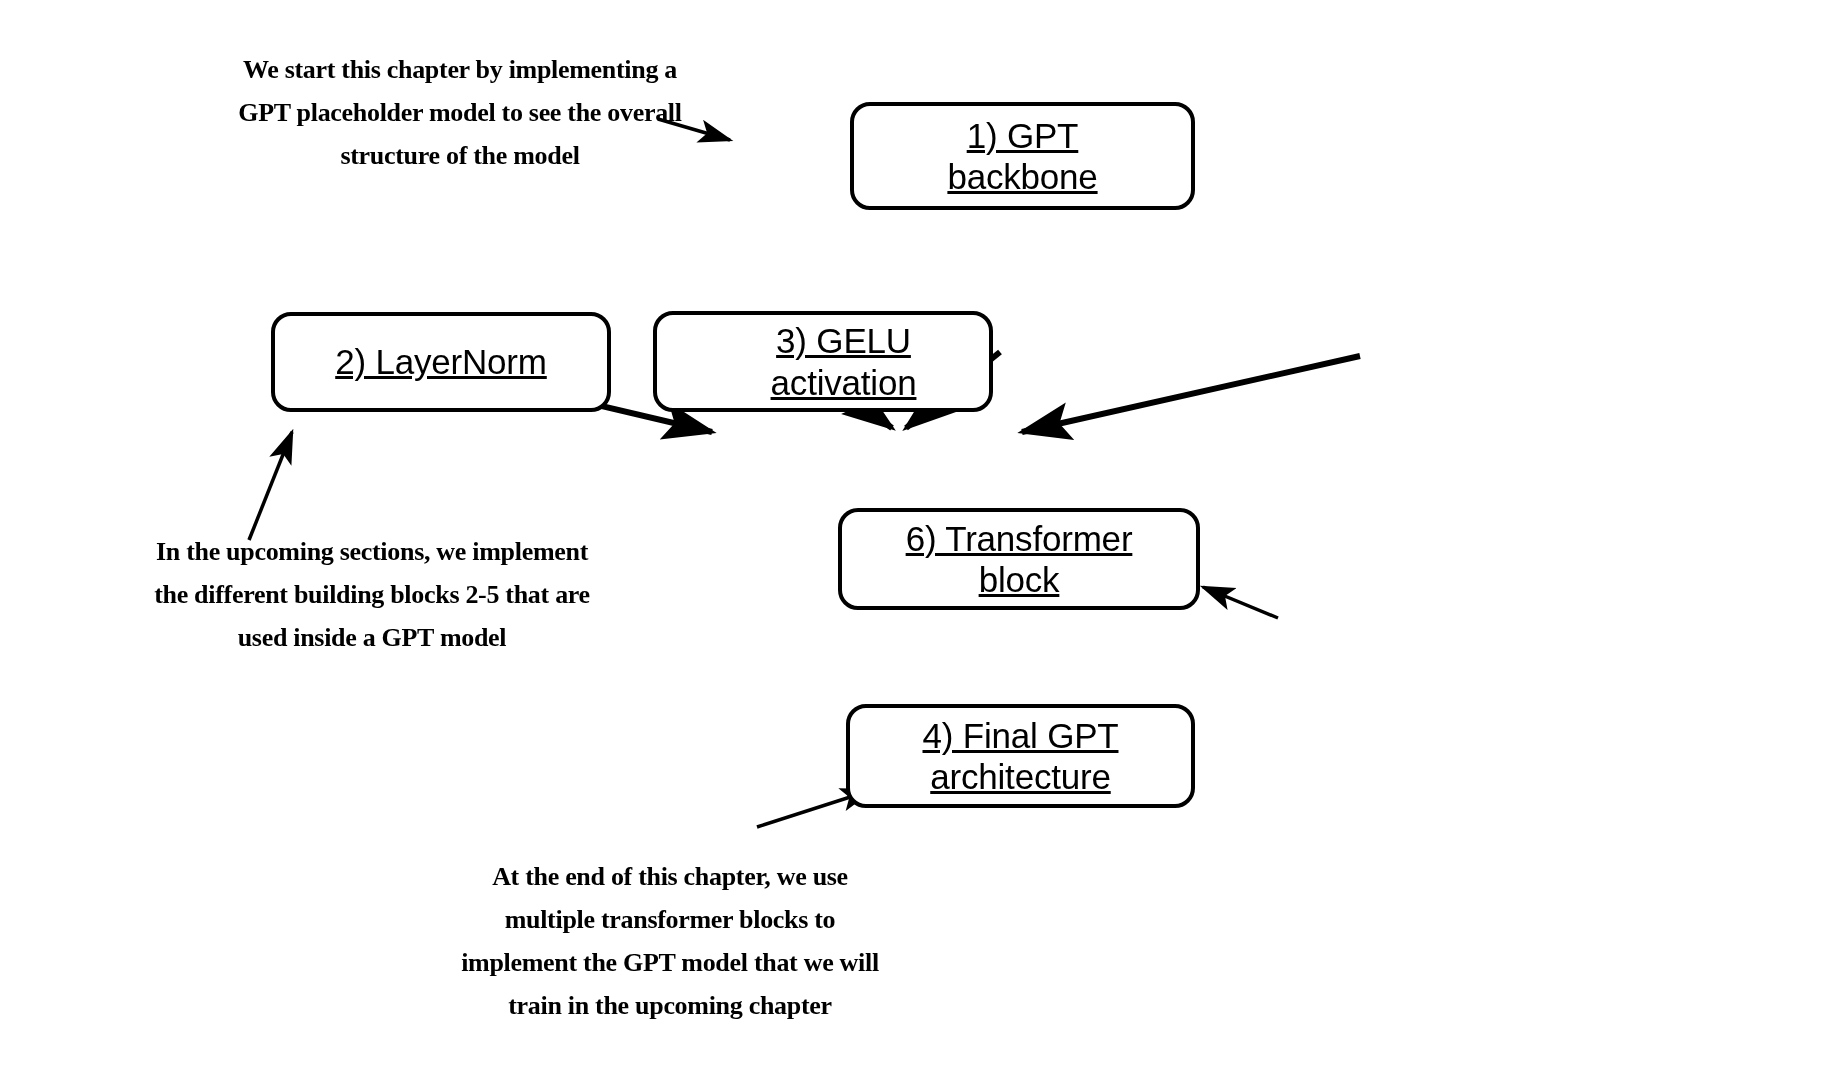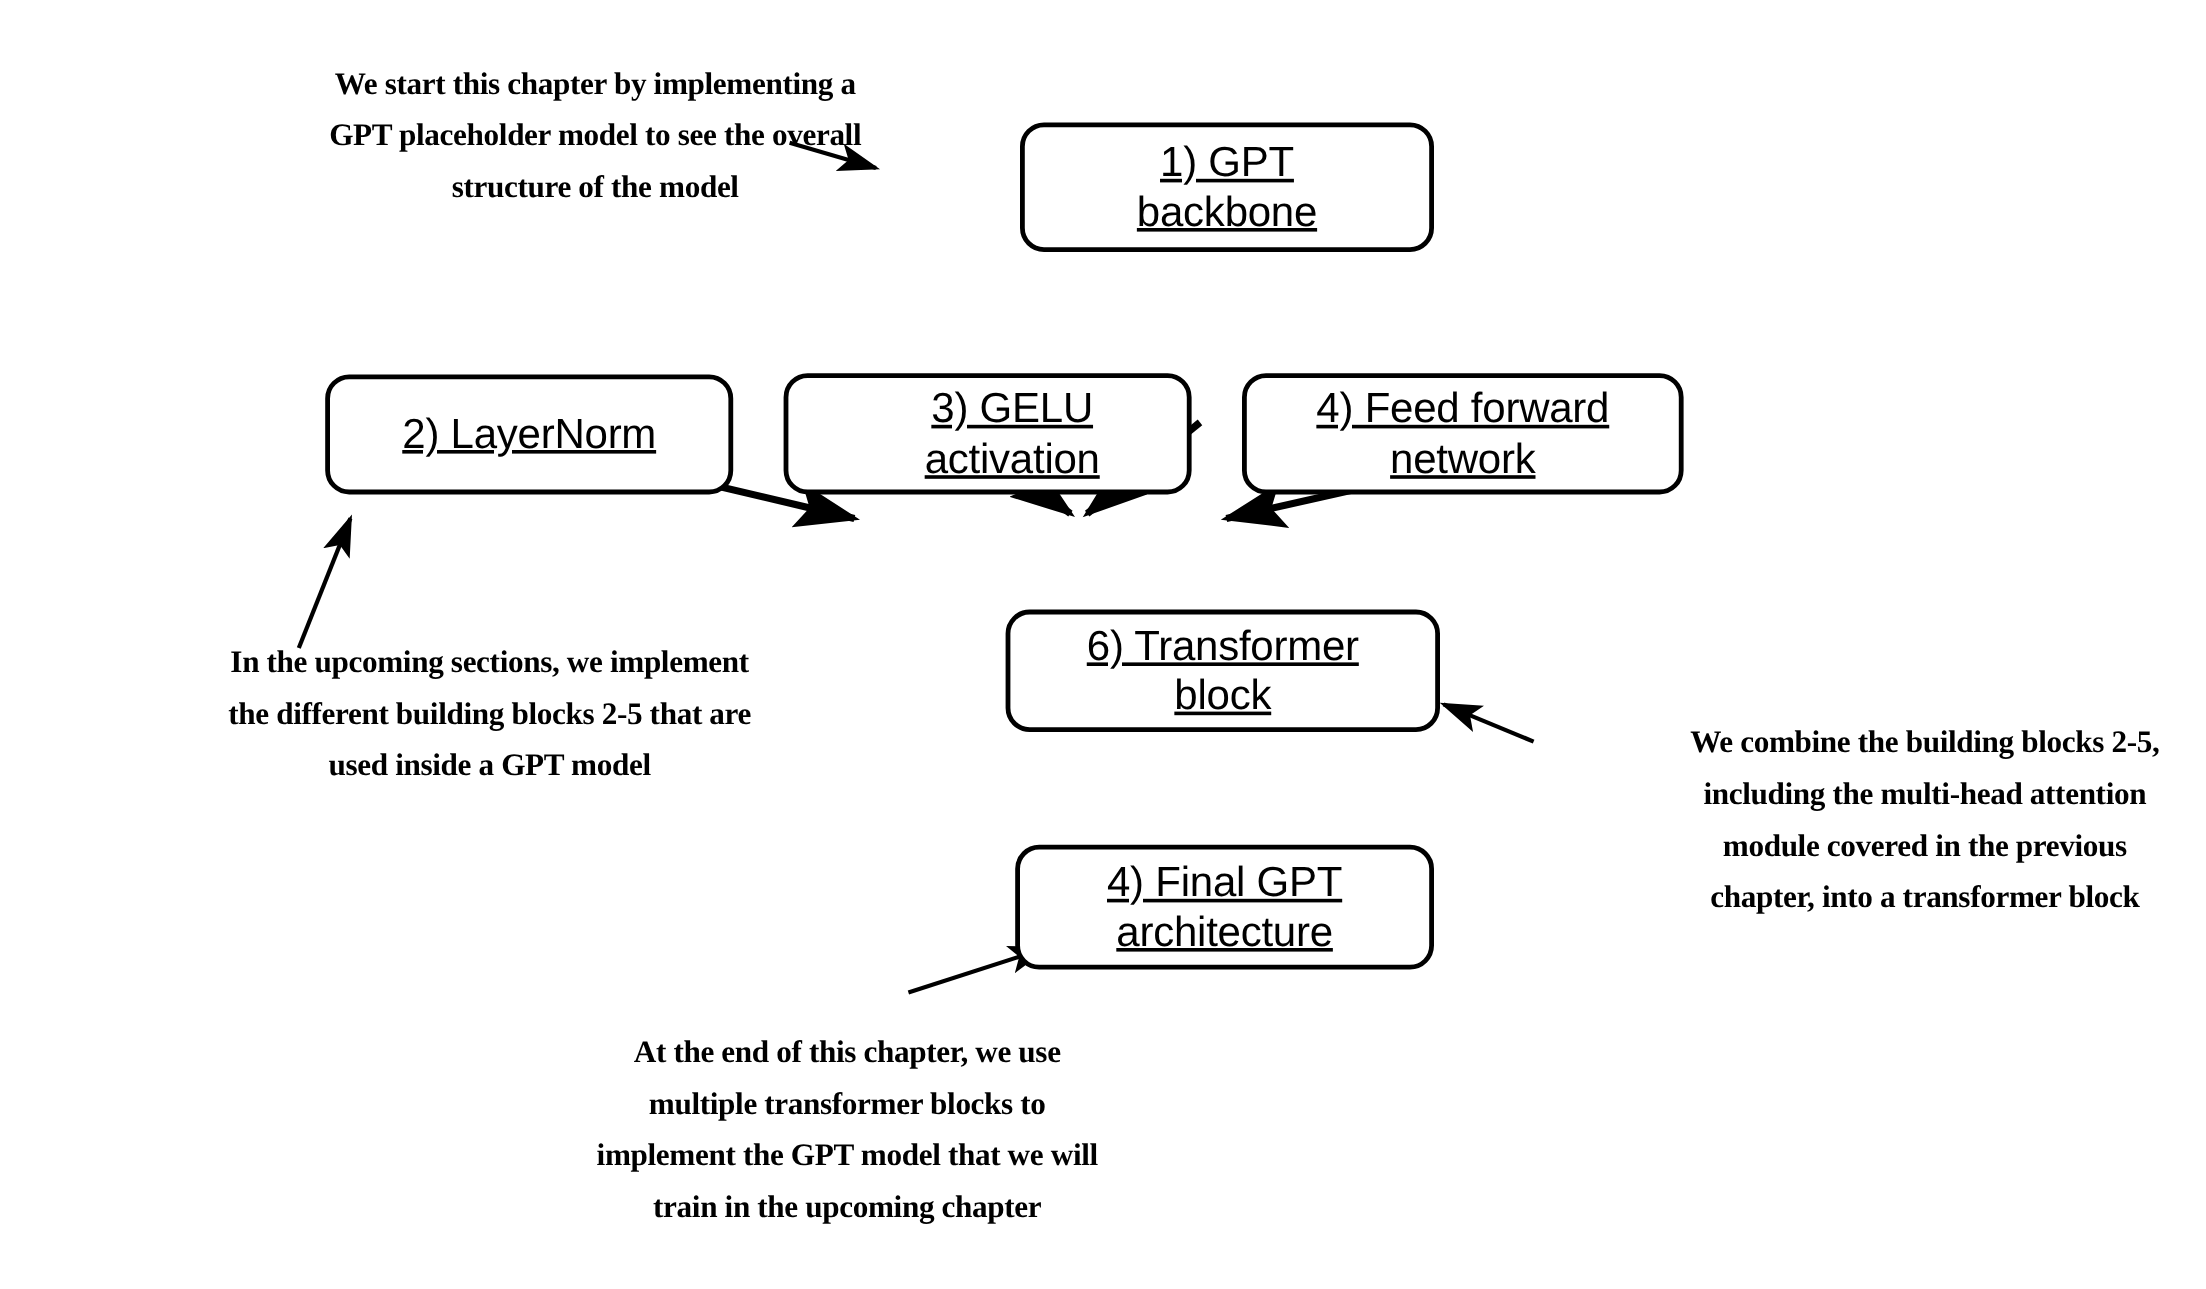--- a/index.html
+++ b/index.html
@@ -46,21 +46,20 @@
     position: absolute;
     text-align: center;
     font-family: "Liberation Serif", serif;
     font-weight: bold;
     font-size: 26px;
     line-height: 43px;
     color: #000000;
     white-space: pre-line;
     letter-spacing: -0.3px;
     z-index: 3;
-    margin-left: 36px;
   }
 </style>
 </head>
 <body>
 
 <div id="stage">
 
   <svg id="arrows" viewBox="0 0 1838 1074" xmlns="http://www.w3.org/2000/svg">
     <defs>
       <marker id="ah" markerWidth="10" markerHeight="10" refX="8.2" refY="3.2" orient="auto" markerUnits="strokeWidth">
@@ -91,41 +90,35 @@
   </svg>
 
   <div class="box" style="left:850px; top:102px; width:345px; height:108px;">1) GPT
 backbone</div>
 
   <div class="box" style="left:271px; top:312px; width:340px; height:100px;">2) LayerNorm</div>
 
   <div class="box" style="left:653px; top:311px; width:340px; height:101px;padding-left:41px;">3) GELU
 activation</div>
 
-  <div class="box" style="left:1035px; top:311px; width:368px; height:101px;">4) Feed forward
-network</div>
 
 
   <div class="box" style="left:838px; top:508px; width:362px; height:102px;">6) Transformer
 block</div>
 
   <div class="box" style="left:846px; top:704px; width:349px; height:104px;">4) Final GPT
 architecture</div>
 
   <div class="note" style="left:160px; top:48px; width:600px;">We start this chapter by implementing a
 GPT placeholder model to see the overall
 structure of the model</div>
 
   <div class="note" style="left:72px; top:530px; width:600px;">In the upcoming sections, we implement
 the different building blocks 2-5 that are
 used inside a GPT model</div>
 
-  <div class="note" style="left:1308px; top:597px; width:520px;">We combine the building blocks 2-5,
-including the multi-head attention
-module covered in the previous
-chapter, into a transformer block</div>
 
   <div class="note" style="left:400px; top:855px; width:540px;">At the end of this chapter, we use
 multiple transformer blocks to
 implement the GPT model that we will
 train in the upcoming chapter</div>
 
 </div>
 
 </body></html>

